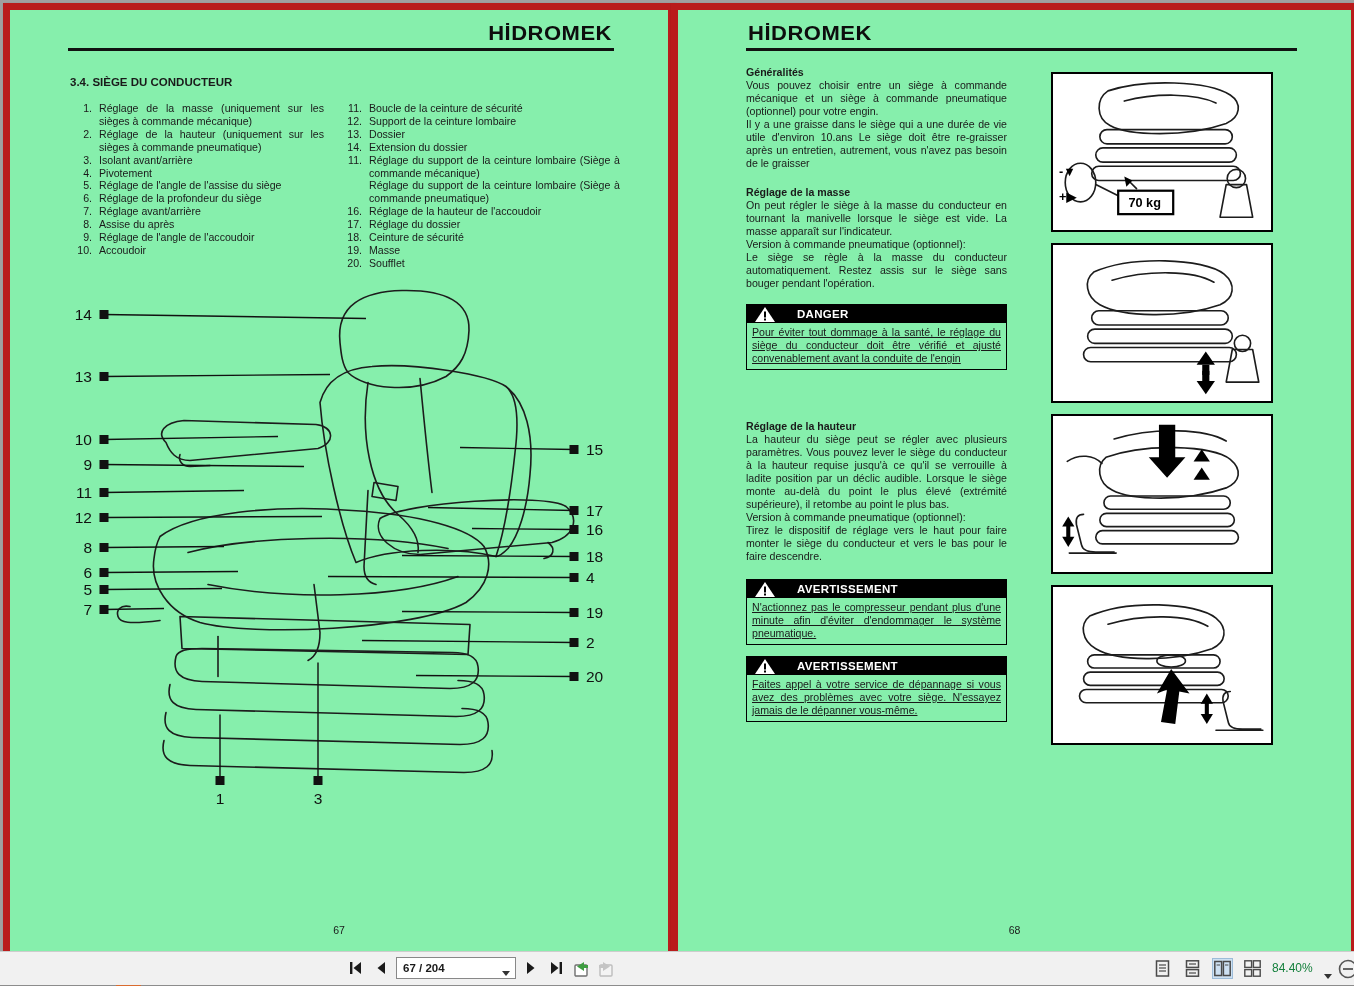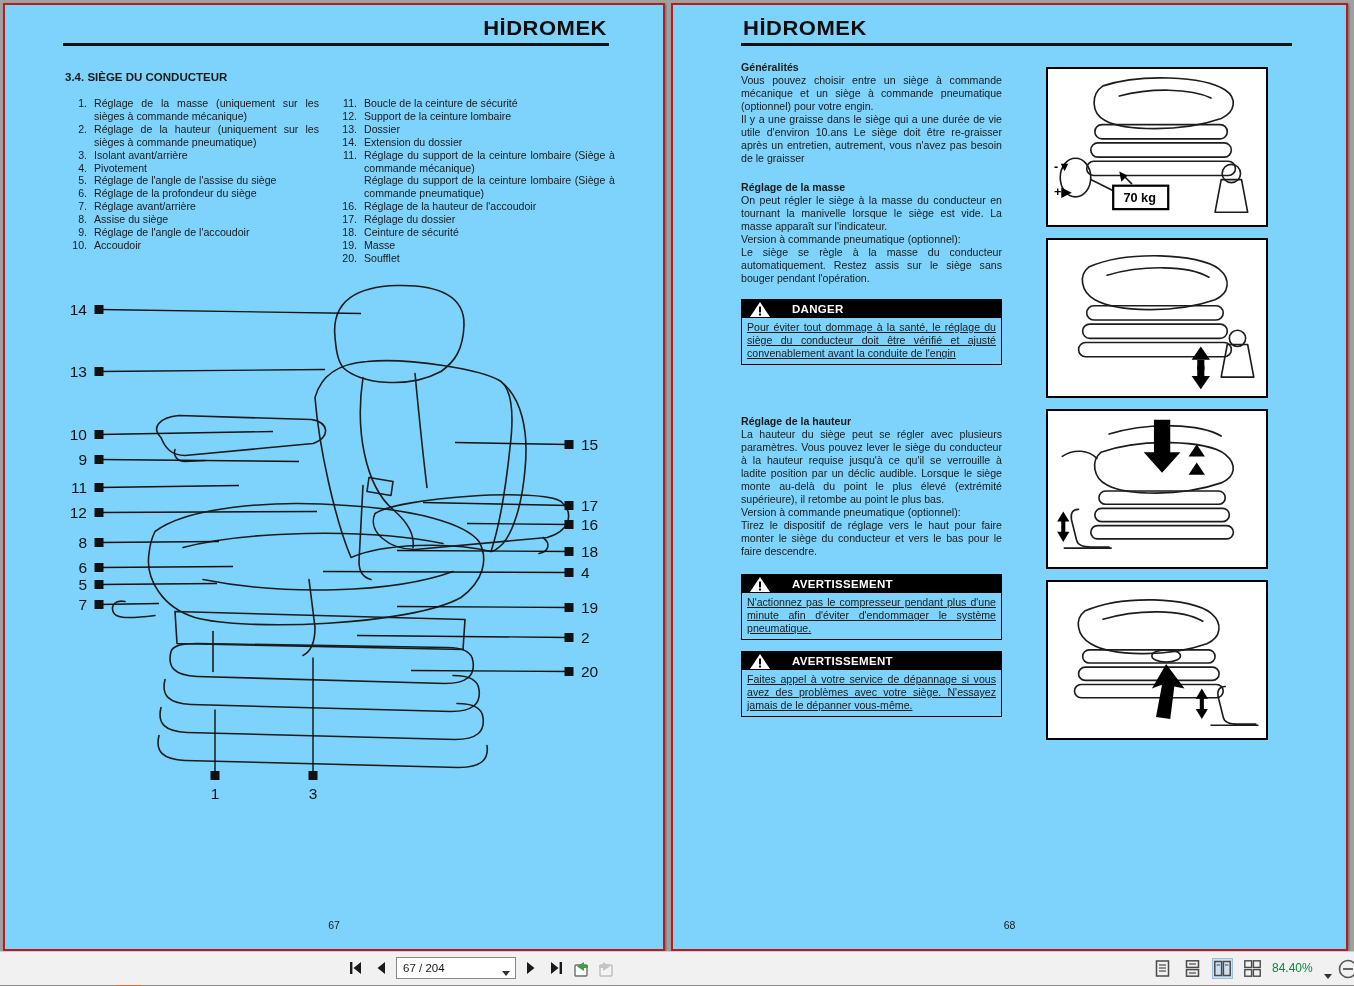--- a/index.html
+++ b/index.html
@@ -1,21 +1,21 @@
 <!DOCTYPE html>
 <html><head>
 <meta charset="utf-8">
 <style>
   html,body{margin:0;padding:0;}
   body{
     width:1354px;height:986px;position:relative;overflow:hidden;
     background:#a0a0a0;font-family:"Liberation Sans",sans-serif;color:#1a1a1a;
   }
   
-  .page{position:absolute;top:3px;background:#7dd3fc;border:2px solid #b91c1c;box-shadow:1px 1px 2px rgba(0,0,0,.35);}
+  .page{position:absolute;top:3px;background:#86efac;border:7px solid #b91c1c;box-shadow:1px 1px 2px rgba(0,0,0,.35);}
   .page-left{left:3px;width:658px;height:944px;}
   .page-right{left:671px;width:673px;height:944px;}
 
   .doc-header{position:absolute;top:14px;height:24px;border-bottom:3px solid #111;}
   .page-left .doc-header{left:58px;right:54px;}
   .page-right .doc-header{left:68px;right:54px;}
   .brand-logo{position:absolute;bottom:1px;font-weight:800;font-size:22px;letter-spacing:.5px;color:#0d0d0d;transform:scaleY(.92);}
   .logo-right{right:2px;}
   .logo-left{left:2px;}
 
@@ -56,21 +56,21 @@
   .figbox{width:218px;height:156px;border:2px solid #000;margin-bottom:11px;background:#fff;}
   .figbox svg{width:100%;height:100%;}
   .sketch{stroke:#1c1c1c;fill:none;stroke-width:1.6;stroke-linejoin:round;stroke-linecap:round;}
   .inkfill{fill:#000;stroke:none;}
   .figtext{font-size:12.5px;font-weight:bold;fill:#000;}
 
   
   .toolbar{position:absolute;left:0;top:951px;width:100%;height:33px;background:#f1f1f1;border-top:1px solid #cdcdcd;}
   .navgroup{position:absolute;left:346px;top:5px;display:flex;align-items:center;gap:5px;}
   .tbtn{width:20px;height:22px;display:flex;align-items:center;justify-content:center;background:transparent;border:none;padding:0;cursor:pointer;}
-  .page-box{width:112px;height:20px;background:#fff;border:1px solid #888;display:flex;align-items:center;font-size:11.5px;padding-left:6px;position:relative;}
+  .page-box{width:112px;height:20px;background:#fff;border:1px solid #888;display:flex;align-items:center;font-size:11.5px;padding-left:6px;position:relative;font-weight:bold;}
   .page-box .caret{position:absolute;right:5px;top:8px;}
   .zoom-group-text{position:absolute;left:1272px;top:9px;font-size:12px;color:#15803d;}
   .zcaret{position:absolute;left:1324px;top:13px;}
   .layouts{position:absolute;left:1152px;top:6px;display:flex;gap:9px;}
   .layout-btn{width:21px;height:21px;display:flex;align-items:center;justify-content:center;border:1px solid transparent;background:transparent;padding:0;}
   .layout-btn.selected{background:#cde0f2;border:1px solid #9dbcd9;}
   .zoomout-wrap{position:absolute;left:1336px;top:6px;width:18px;height:22px;overflow:hidden;}
   .bottomstrip{position:absolute;left:0;top:985px;width:100%;height:1px;background:#8c8c8c;}
   .strip-accent{position:absolute;left:116px;top:0;width:25px;height:1px;background:#d96b2f;}
 </style>
@@ -108,21 +108,21 @@
         <li>
           <span class="num">6.</span>
           <span class="txt">Réglage de la profondeur du siège</span>
         </li>
         <li>
           <span class="num">7.</span>
           <span class="txt">Réglage avant/arrière</span>
         </li>
         <li>
           <span class="num">8.</span>
-          <span class="txt">Assise du siège</span>
+          <span class="txt">Assise du après</span>
         </li>
         <li>
           <span class="num">9.</span>
           <span class="txt">Réglage de l'angle de l'accoudoir</span>
         </li>
         <li>
           <span class="num">10.</span>
           <span class="txt">Accoudoir</span>
         </li>
       </ul>

